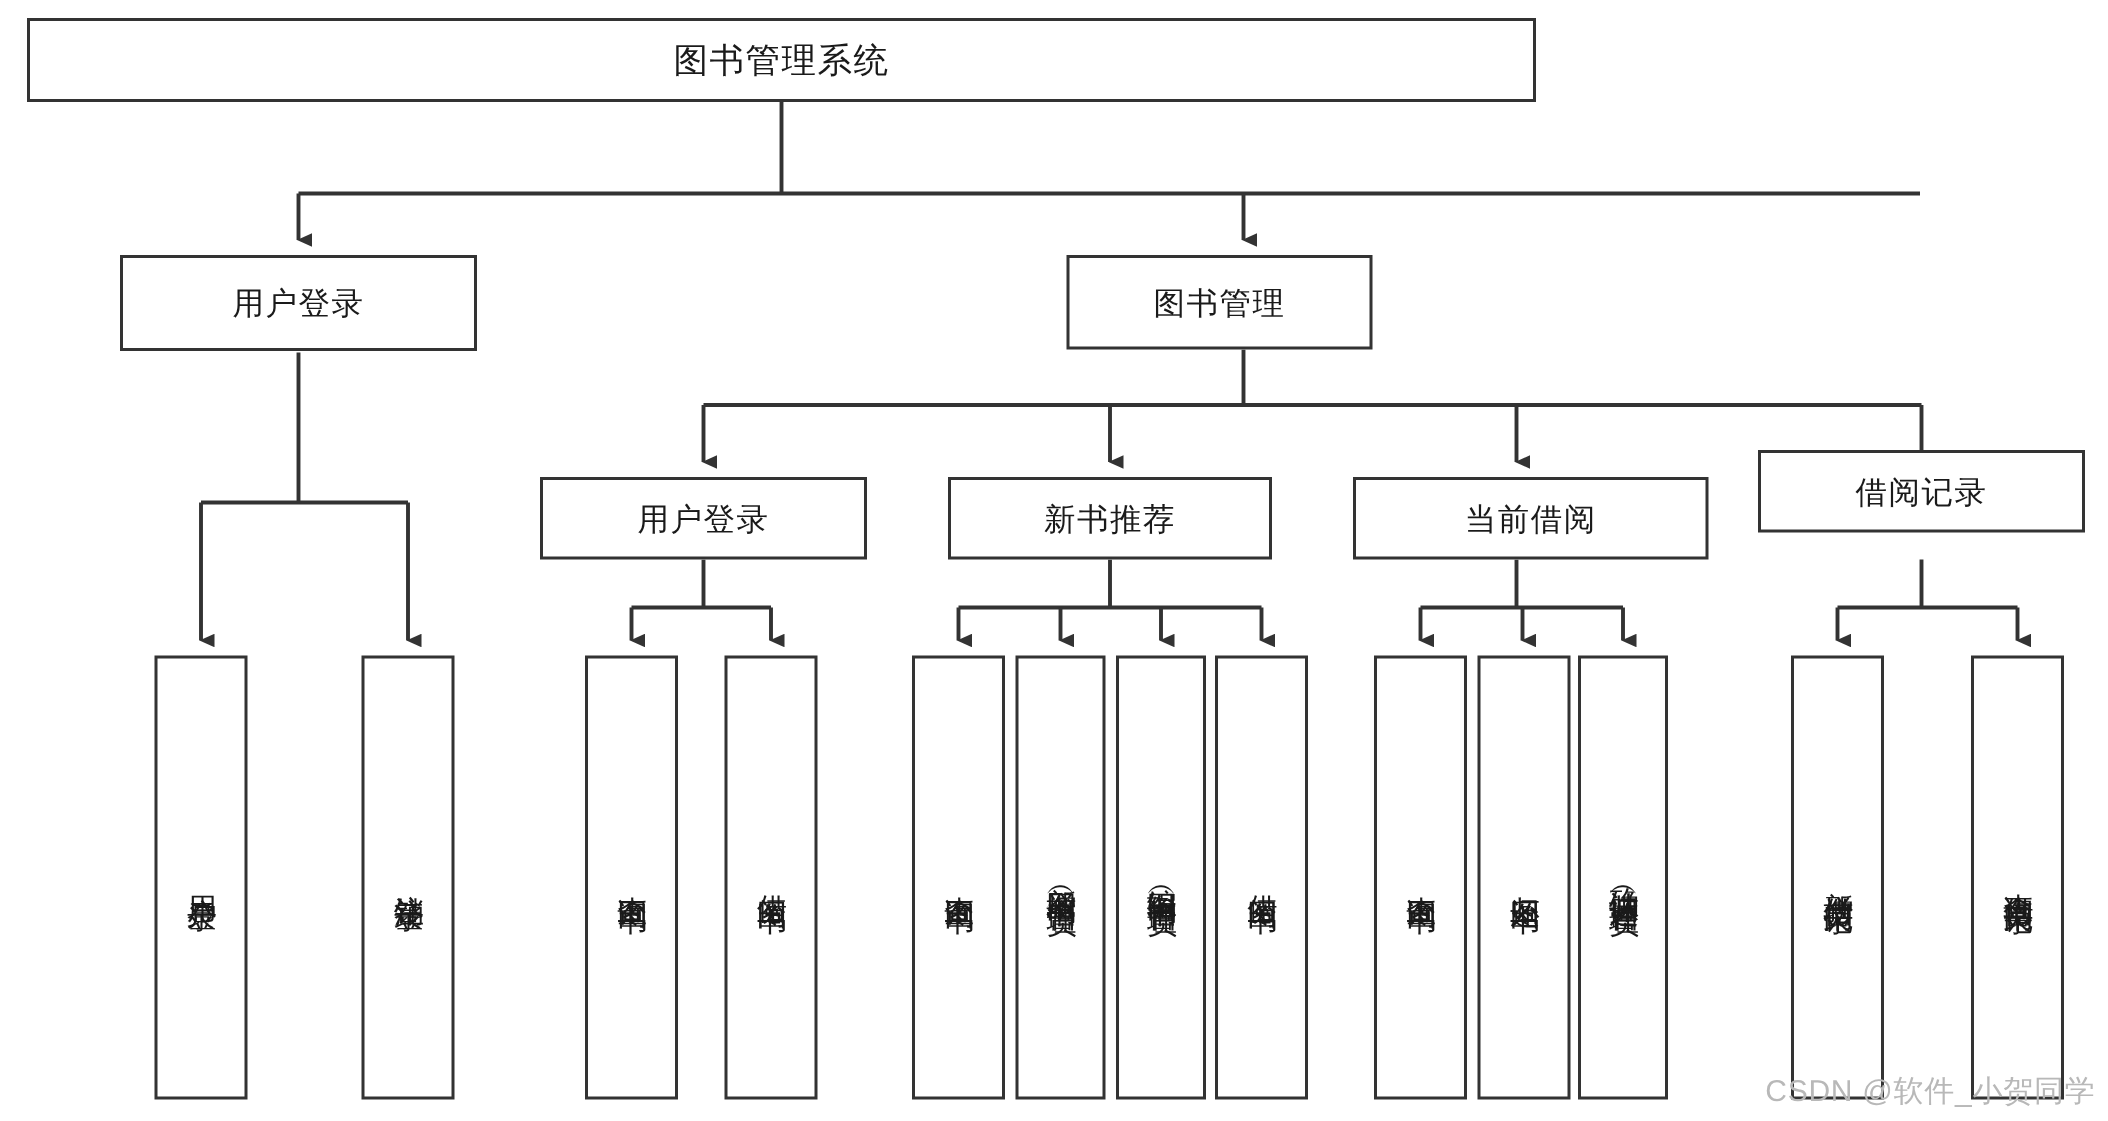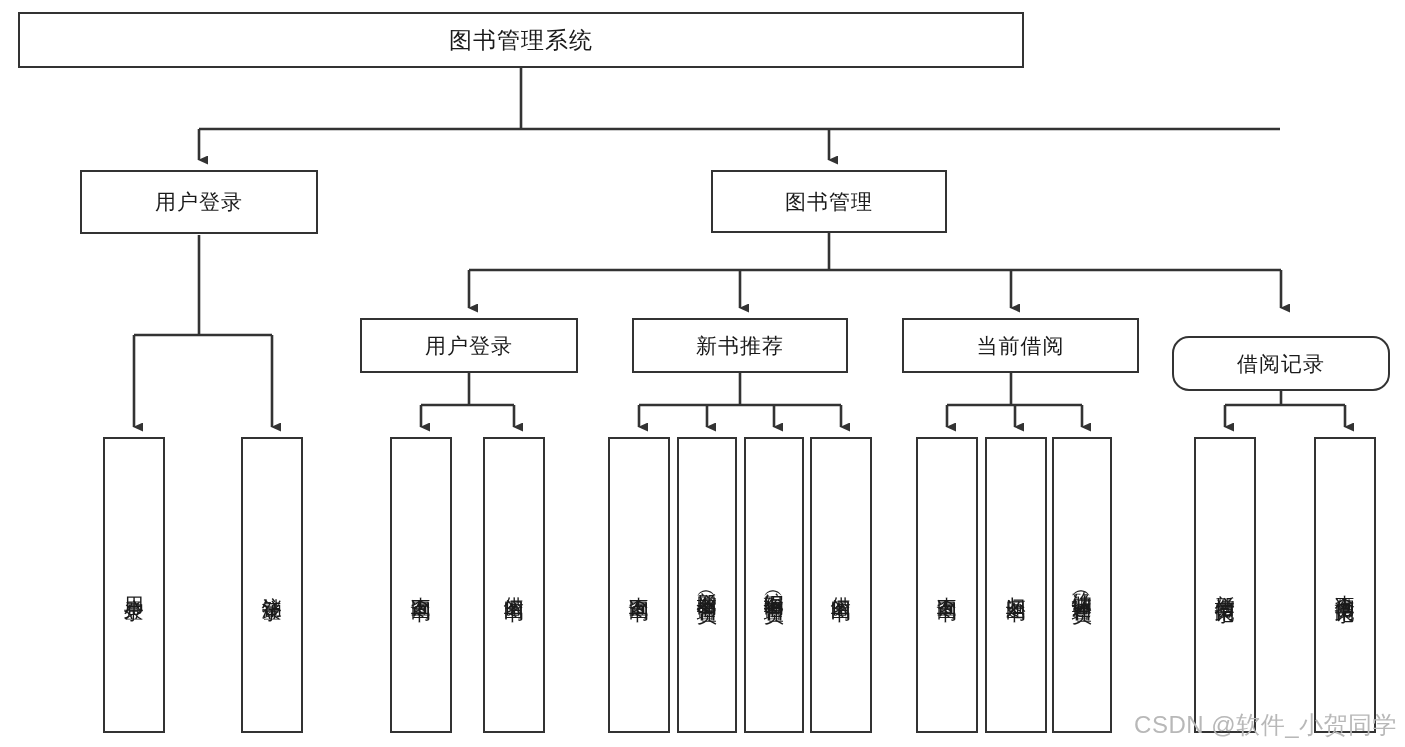--- a/index.html
+++ b/index.html
@@ -60,21 +60,21 @@
     left: 18px;
     top: 12px;
     width: 1006px;
     height: 56px;
     font-size: 23px;
   }
   .watermark {
     position: absolute;
     right: 8px;
     bottom: 6px;
-    font-size: 24px;
+    font-size: 20px;
     color: #b8b8b8;
     letter-spacing: 0.5px;
     z-index: 5;
     white-space: nowrap;
   }
 </style>
 </head>
 <body>
 
 <div id="diagram-root">
@@ -126,29 +126,29 @@
       <path d="M 1225,405 L 1345,405"></path>
       <path d="M 1225,405 L 1225,427" marker-end="url(#arrowhead)"></path>
       <path d="M 1345,405 L 1345,427" marker-end="url(#arrowhead)"></path>
     </g>
   </svg>
 
   <div class="node horiz" id="root-node">图书管理系统</div>
 
   <div class="node horiz" style="left:80px; top:170px; width:238px; height:64px;">用户登录</div>
 
-  <div class="node horiz" style="left:711px; top:170px; width:236px; height:63px;font-family:Liberation Serif, serif;">图书管理</div>
+  <div class="node horiz" style="left:711px; top:170px; width:204px; height:63px;font-family:Liberation Serif, serif;">图书管理</div>
 
   <div class="node horiz" style="left:360px; top:318px; width:218px; height:55px;">用户登录</div>
 
   <div class="node horiz" style="left:632px; top:318px; width:216px; height:55px;">新书推荐</div>
 
   <div class="node horiz" style="left:902px; top:318px; width:237px; height:55px;">当前借阅</div>
 
-  <div class="node horiz" style="left:1172px; top:336px; width:218px; height:55px;border-radius:17px;">借阅记录</div>
+  <div class="node horiz" style="left:1172px; top:300px; width:218px; height:55px;">借阅记录</div>
 
   <div class="node vert" style="left:103px; top:437px; width:62px; height:296px;">
     <span class="vtext">用户登录</span>
   </div>
   <div class="node vert" style="left:241px; top:437px; width:62px; height:296px;">
     <span class="vtext">注销登录</span>
   </div>
 
   <div class="node vert" style="left:390px; top:437px; width:62px; height:296px;">
     <span class="vtext">查询图书</span>

